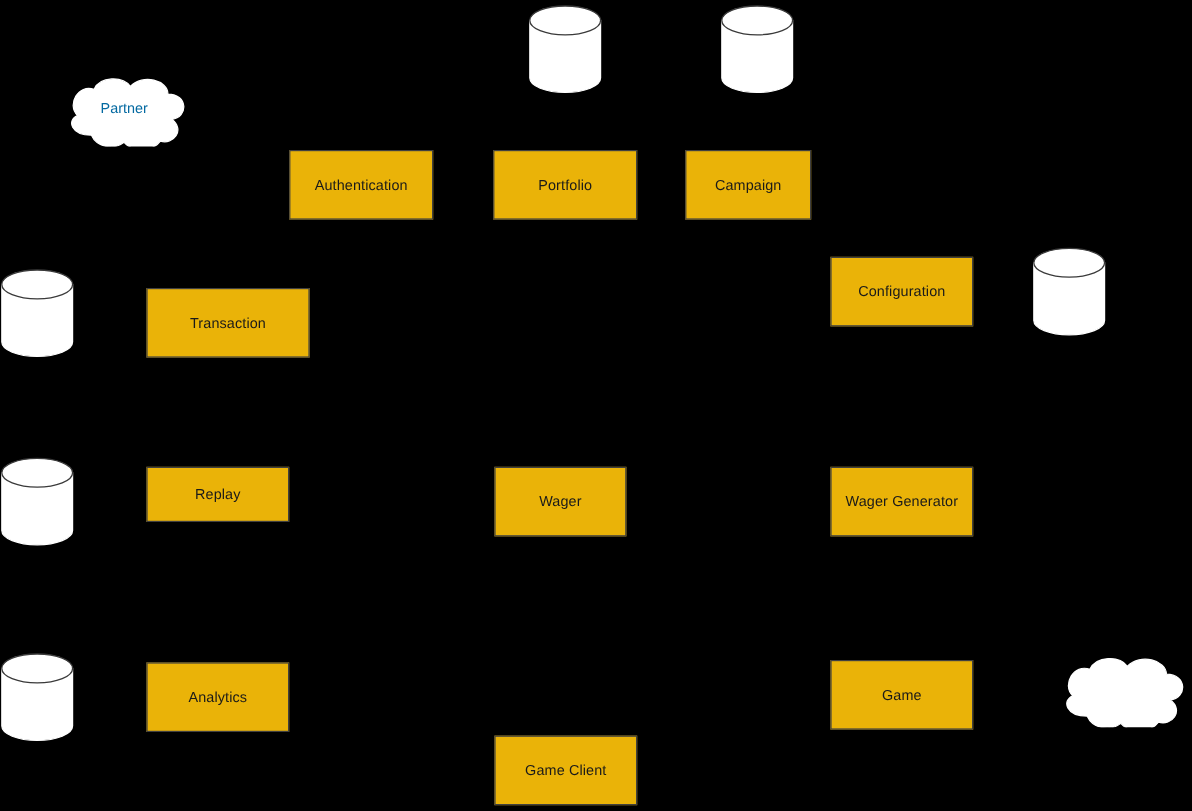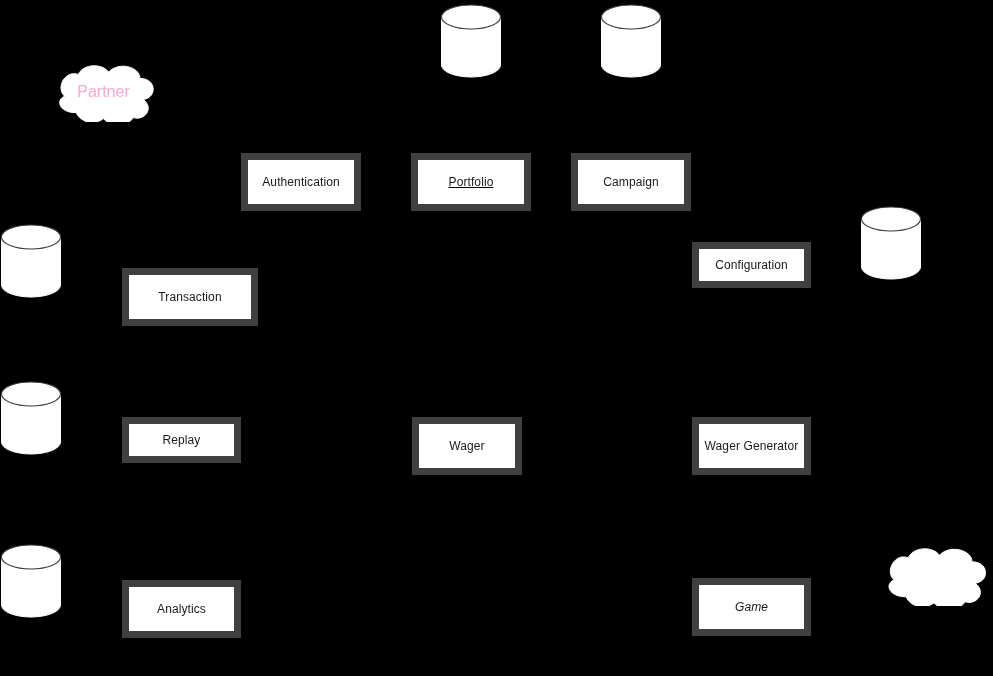--- a/index.html
+++ b/index.html
@@ -16,27 +16,26 @@
     width: 993px;
     height: 676px;
     background: #000000;
     overflow: hidden;
   }
 
   
   .node-box {
     position: absolute;
     box-sizing: border-box;
-    background: #ffffff;
-    border: 7px solid #404040;
+    background: #eab308;
+    border: 1px solid #404040;
     display: flex;
     align-items: center;
     justify-content: center;
     text-align: center;
-    margin-top: 28px;
   }
   .node-box .node-label {
     color: #1a1a1a;
     font-family: "Liberation Sans", sans-serif;
     font-size: 12px;
     line-height: 14px;
     letter-spacing: 0.1px;
     white-space: nowrap;
     user-select: none;
   }
@@ -77,22 +76,22 @@
   .cloud-shape {
     fill: #ffffff;
     stroke: #ffffff;
     stroke-width: 1;
   }
   .cloud-label {
     position: absolute;
     left: 0;
     right: 0;
     text-align: center;
-    color: #f9a8d4;
-    font-size: 16px;
+    color: #0369a1;
+    font-size: 12px;
     white-space: nowrap;
     user-select: none;
   }
 
   
   #edges {
     position: absolute;
     left: 0;
     top: 0;
     width: 993px;
@@ -151,41 +150,41 @@
       <path class="cyl-body" d="M 0.5 15 L 0.5 63 A 29.5 12 0 0 0 59.5 63 L 59.5 15 Z"></path>
       <ellipse class="cyl-top" cx="30" cy="15" rx="29.5" ry="12"></ellipse>
     </svg>
     <div class="cyl-label" style="top:34px;"></div>
   </div>
 
   <div class="node-box" style="left:241px; top:125px; width:120px; height:58px;">
     <span class="node-label">Authentication</span>
   </div>
 
-  <div class="node-box" style="left:411px; top:125px; width:120px; height:58px;text-decoration:underline;">
+  <div class="node-box" style="left:411px; top:125px; width:120px; height:58px;">
     <span class="node-label">Portfolio</span>
   </div>
 
-  <div class="node-box" style="left:571px; top:125px; width:120px; height:58px;">
+  <div class="node-box" style="left:571px; top:125px; width:105px; height:58px;">
     <span class="node-label">Campaign</span>
   </div>
 
   <div class="node-cylinder" style="left:1px; top:222px; width:60px; height:78px;">
     <svg width="60" height="78" viewBox="0 0 60 78" xmlns="http://www.w3.org/2000/svg">
       <path class="cyl-body" d="M 0.5 15 L 0.5 63 A 29.5 12 0 0 0 59.5 63 L 59.5 15 Z"></path>
       <ellipse class="cyl-top" cx="30" cy="15" rx="29.5" ry="12"></ellipse>
     </svg>
     <div class="cyl-label" style="top:34px;"></div>
   </div>
 
   <div class="node-box" style="left:122px; top:240px; width:136px; height:58px;">
     <span class="node-label">Transaction</span>
   </div>
 
-  <div class="node-box" style="left:692px; top:214px; width:119px; height:46px;">
+  <div class="node-box" style="left:692px; top:214px; width:119px; height:58px;">
     <span class="node-label">Configuration</span>
   </div>
 
   <div class="node-cylinder" style="left:861px; top:204px; width:60px; height:78px;">
     <svg width="60" height="78" viewBox="0 0 60 78" xmlns="http://www.w3.org/2000/svg">
       <path class="cyl-body" d="M 0.5 15 L 0.5 63 A 29.5 12 0 0 0 59.5 63 L 59.5 15 Z"></path>
       <ellipse class="cyl-top" cx="30" cy="15" rx="29.5" ry="12"></ellipse>
     </svg>
     <div class="cyl-label" style="top:34px;"></div>
   </div>
@@ -215,32 +214,35 @@
       <path class="cyl-body" d="M 0.5 15 L 0.5 63 A 29.5 12 0 0 0 59.5 63 L 59.5 15 Z"></path>
       <ellipse class="cyl-top" cx="30" cy="15" rx="29.5" ry="12"></ellipse>
     </svg>
     <div class="cyl-label" style="top:34px;"></div>
   </div>
 
   <div class="node-box" style="left:122px; top:552px; width:119px; height:58px;">
     <span class="node-label">Analytics</span>
   </div>
 
-  <div class="node-box" style="left:692px; top:550px; width:119px; height:58px;font-style:italic;">
+  <div class="node-box" style="left:692px; top:550px; width:119px; height:58px;">
     <span class="node-label">Game</span>
   </div>
 
   <div class="node-cloud" style="left:879px; top:543px; width:114px; height:63px;">
     <svg width="114" height="63" viewBox="0 0 114 63" xmlns="http://www.w3.org/2000/svg">
       <path class="cloud-shape" d="M 27.0 53.8 C 9.6 53.8 5.4 41.0 15.0 36.8
                C 5.4 27.8 16.2 9.6 29.2 14.8
                C 34.6 3.3 54.0 3.3 60.5 12.2
                C 71.3 1.0 93.0 7.2 93.0 18.8
                C 110.5 18.8 110.5 38.8 96.2 40.2
                C 108.2 49.4 97.2 62.4 86.4 58.8
                C 78.8 68.5 62.6 68.5 55.0 59.8
                C 45.3 67.5 31.3 63.4 27.0 53.8 Z"></path>
     </svg>
     <div class="cloud-label" style="top:24px;"></div>
   </div>
 
+  <div class="node-box" style="left:412px; top:613px; width:119px; height:58px;">
+    <span class="node-label">Game Client</span>
+  </div>
 
 </div>
 
 </body></html>

